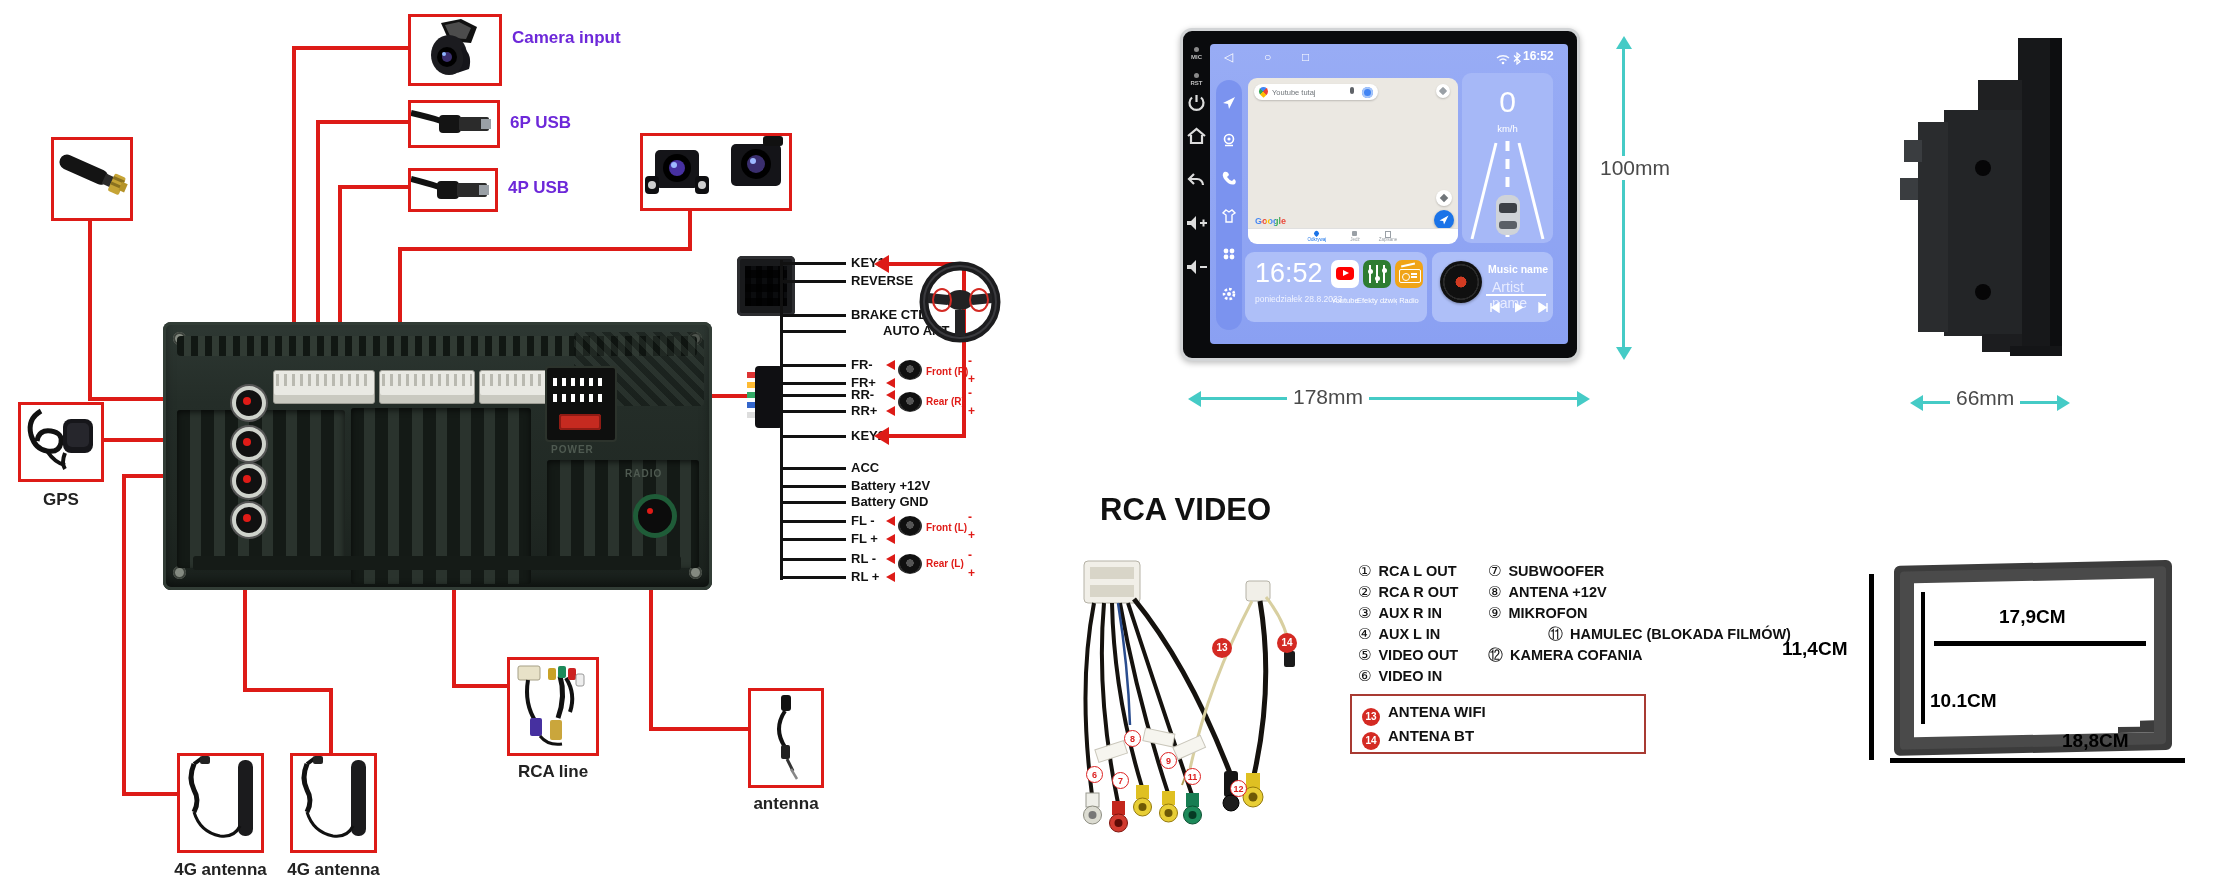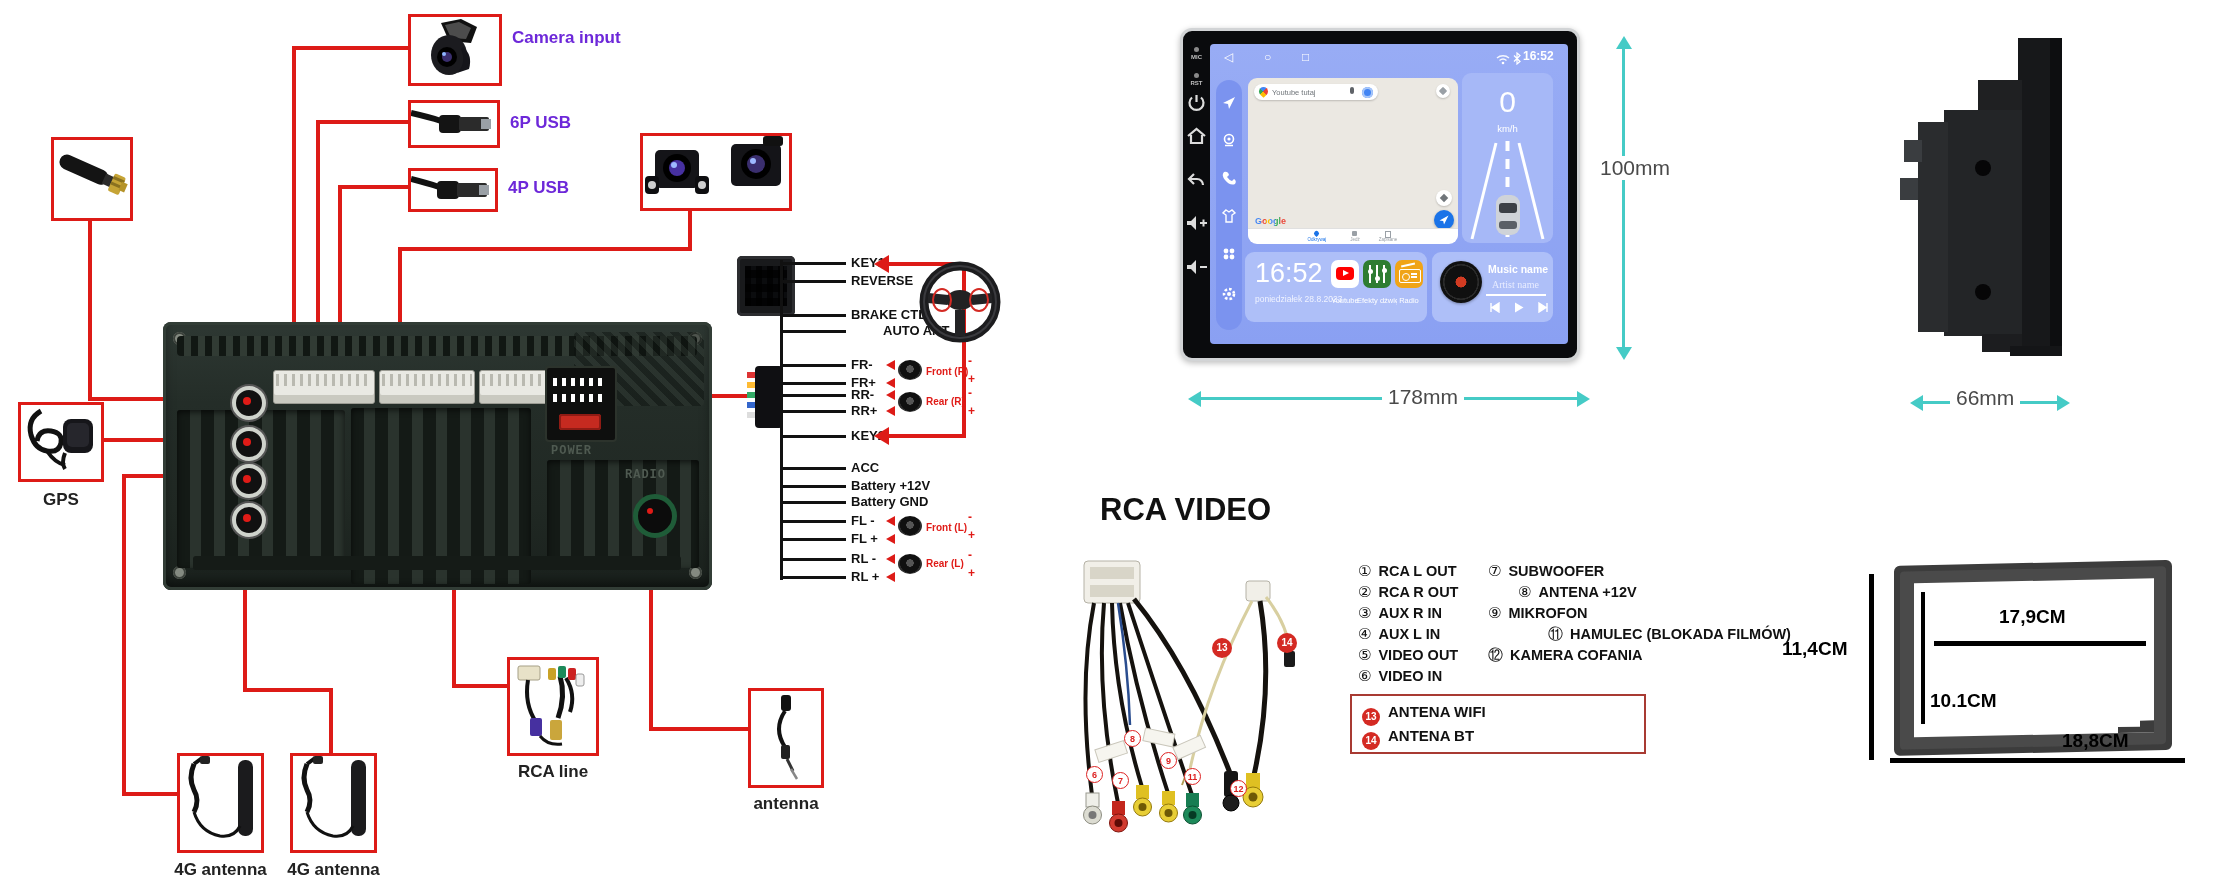--- a/index.html
+++ b/index.html
@@ -38,21 +38,21 @@
     box-shadow:inset 0 -8px 0 #c9c9c0;}
   .wconn:before{content:"";position:absolute;left:2px;right:2px;top:3px;height:12px;
     background:repeating-linear-gradient(90deg,#b9b9b0 0 3px,#e9e9e3 3px 8px);}
   .fins{position:absolute;background:repeating-linear-gradient(90deg,#141a16 0 13px,#2a332d 13px 24px);
     border-radius:3px;box-shadow:inset 0 2px 6px #000a;}
   .jack{position:absolute;width:26px;height:26px;border-radius:50%;background:#111;
     border:4px solid #cfd3cc;box-shadow:0 0 0 2px #555;}
   .jack i{position:absolute;left:7px;top:7px;width:8px;height:8px;border-radius:50%;background:#e01b17;}
   .screw{position:absolute;width:13px;height:13px;border-radius:50%;background:#848a81;
     box-shadow:inset 0 0 0 2px #3c423c;}
-  .ptxt{position:absolute;color:#4f5a51;font-size:12px;font-weight:700;letter-spacing:1px;font-family:Liberation Mono, monospace;}
+  .ptxt{position:absolute;color:#4f5a51;font-size:10px;font-weight:700;letter-spacing:1px;}
   
   #unit{position:absolute;left:1180px;top:28px;width:400px;height:333px;background:#0a0b0d;
     border:3px solid #d2d4d6;border-radius:12px;box-sizing:border-box;box-shadow:0 2px 6px #0004;}
   #screen{position:absolute;left:27px;top:13px;width:358px;height:300px;border-radius:4px;overflow:hidden;
     background:linear-gradient(180deg,#98acf5 0,#8aa0f2 100%);}
   .bezic{position:absolute;left:0;width:27px;text-align:center;color:#cfcfcf;}
   .dotb{position:absolute;left:11px;width:5px;height:5px;border-radius:50%;background:#8a8a8a;}
   .bezlbl{position:absolute;left:0;width:27px;text-align:center;font-size:6px;color:#c0c0c0;font-weight:700;}
   .card{position:absolute;border-radius:9px;background:#aebff8;}
   .statusic{position:absolute;color:#fff;font-size:12px;}
@@ -498,21 +498,21 @@
         <span class="abs" style="left:6px;top:4px;width:14px;height:1.6px;background:#fff;transform:rotate(-12deg);"></span>
       </div>
       <div class="applbl" style="left:80px;top:44px;">Youtube</div>
       <div class="applbl" style="left:112px;top:44px;">Efekty dźwię...</div>
       <div class="applbl" style="left:144px;top:44px;">Radio</div>
     </div>
 
     <div class="card" style="left:222px;top:208px;width:121px;height:70px;">
       <div class="abs" style="left:8px;top:9px;width:42px;height:42px;border-radius:50%;background:radial-gradient(circle,#d23b22 0 18%,#101010 19% 55%,#2a2a2a 56% 60%,#101010 61% 100%);box-shadow:0 1px 3px #0005;"></div>
       <div style="position:absolute;left:56px;top:11px;color:#fff;font-size:10.5px;font-weight:600;">Music name</div>
-      <div style="position:absolute;left:60px;top:27px;color:#e8ecff;font-size:10px;font-family:Liberation Serif, serif;">Artist name</div>
+      <div style="position:absolute;left:60px;top:27px;color:#e8ecff;font-size:14px;">Artist name</div>
       <div class="abs" style="left:54px;top:42px;width:60px;height:1.5px;background:#fff;"></div>
       <svg class="abs" style="left:56px;top:50px;" width="12" height="11" viewBox="0 0 12 11">
           <path d="M3 1 v9 M11 1 L4 5.5 L11 10 Z" fill="#fff" stroke="#fff" stroke-width="1.4"></path>
         </svg>
       <svg class="abs" style="left:82px;top:50px;" width="10" height="11" viewBox="0 0 10 11">
           <path d="M1 0.5 L9.5 5.5 L1 10.5 Z" fill="#fff"></path>
         </svg>
       <svg class="abs" style="left:106px;top:50px;" width="12" height="11" viewBox="0 0 12 11">
           <path d="M9 1 v9 M1 1 L8 5.5 L1 10 Z" fill="#fff" stroke="#fff" stroke-width="1.4"></path>
         </svg>
@@ -521,21 +521,21 @@
 </div>
 
 <div class="abs teal" style="left:1622px;top:44px;width:3px;height:308px;"></div>
 <div class="ttri" style="left:1616px;top:36px;border-left:8px solid transparent;border-right:8px solid transparent;border-bottom:13px solid #45cbc6;"></div>
 <div class="ttri" style="left:1616px;top:347px;border-left:8px solid transparent;border-right:8px solid transparent;border-top:13px solid #45cbc6;"></div>
 <div class="dimtxt" style="left:1594px;top:156px;">100mm</div>
 
 <div class="abs teal" style="left:1196px;top:397px;width:386px;height:3px;"></div>
 <div class="ttri" style="left:1188px;top:391px;border-top:8px solid transparent;border-bottom:8px solid transparent;border-right:13px solid #45cbc6;"></div>
 <div class="ttri" style="left:1577px;top:391px;border-top:8px solid transparent;border-bottom:8px solid transparent;border-left:13px solid #45cbc6;"></div>
-<div class="dimtxt" style="left:1382px;top:385px;">178mm</div>
+<div class="dimtxt" style="left:1287px;top:385px;">178mm</div>
 
 <svg class="abs" style="left:1890px;top:28px;" width="185" height="340" viewBox="0 0 185 340">
   <rect x="128" y="10" width="44" height="316" fill="#17181a"></rect>
   <rect x="160" y="10" width="12" height="316" fill="#0d0e10"></rect>
   <rect x="88" y="52" width="44" height="34" fill="#1f2022"></rect>
   <rect x="54" y="82" width="78" height="226" fill="#232527"></rect>
   <rect x="28" y="94" width="30" height="210" fill="#2a2c2e"></rect>
   <rect x="14" y="112" width="18" height="22" fill="#3a3d40"></rect>
   <rect x="10" y="150" width="18" height="22" fill="#3a3d40"></rect>
   <circle cx="93" cy="140" r="8" fill="#060607"></circle>
@@ -622,21 +622,21 @@
 <div class="sbadge" style="left:1277px;top:633px;">14</div>
 
 <div class="legrow" style="left:1358px;top:562px;"><span class="cnum">①</span><span>RCA L OUT</span></div>
 <div class="legrow" style="left:1358px;top:583px;"><span class="cnum">②</span><span>RCA R OUT</span></div>
 <div class="legrow" style="left:1358px;top:604px;"><span class="cnum">③</span><span>AUX R IN</span></div>
 <div class="legrow" style="left:1358px;top:625px;"><span class="cnum">④</span><span>AUX L IN</span></div>
 <div class="legrow" style="left:1358px;top:646px;"><span class="cnum">⑤</span><span>VIDEO OUT</span></div>
 <div class="legrow" style="left:1358px;top:667px;"><span class="cnum">⑥</span><span>VIDEO IN</span></div>
 
 <div class="legrow" style="left:1488px;top:562px;"><span class="cnum">⑦</span><span>SUBWOOFER</span></div>
-<div class="legrow" style="left:1488px;top:583px;margin-left:30px;"><span class="cnum">⑧</span><span>ANTENA +12V</span></div>
+<div class="legrow" style="left:1488px;top:583px;"><span class="cnum">⑧</span><span>ANTENA +12V</span></div>
 <div class="legrow" style="left:1488px;top:604px;"><span class="cnum">⑨</span><span>MIKROFON</span></div>
 <div class="legrow" style="left:1548px;top:625px;"><span class="cnum">⑪</span><span>HAMULEC (BLOKADA FILMÓW)</span></div>
 <div class="legrow" style="left:1488px;top:646px;"><span class="cnum">⑫</span><span>KAMERA COFANIA</span></div>
 
 <div class="abs" style="left:1350px;top:694px;width:296px;height:60px;border:2.5px solid #a83a32;background:#fff;box-sizing:border-box;">
   <div class="legrow" style="left:10px;top:7px;font-size:15px;"><span class="bbadge">13</span><span>ANTENA WIFI</span></div>
   <div class="legrow" style="left:10px;top:31px;font-size:15px;"><span class="bbadge">14</span><span>ANTENA BT</span></div>
 </div>
 
 <svg class="abs" style="left:1884px;top:552px;" width="300" height="215" viewBox="0 0 300 215">

